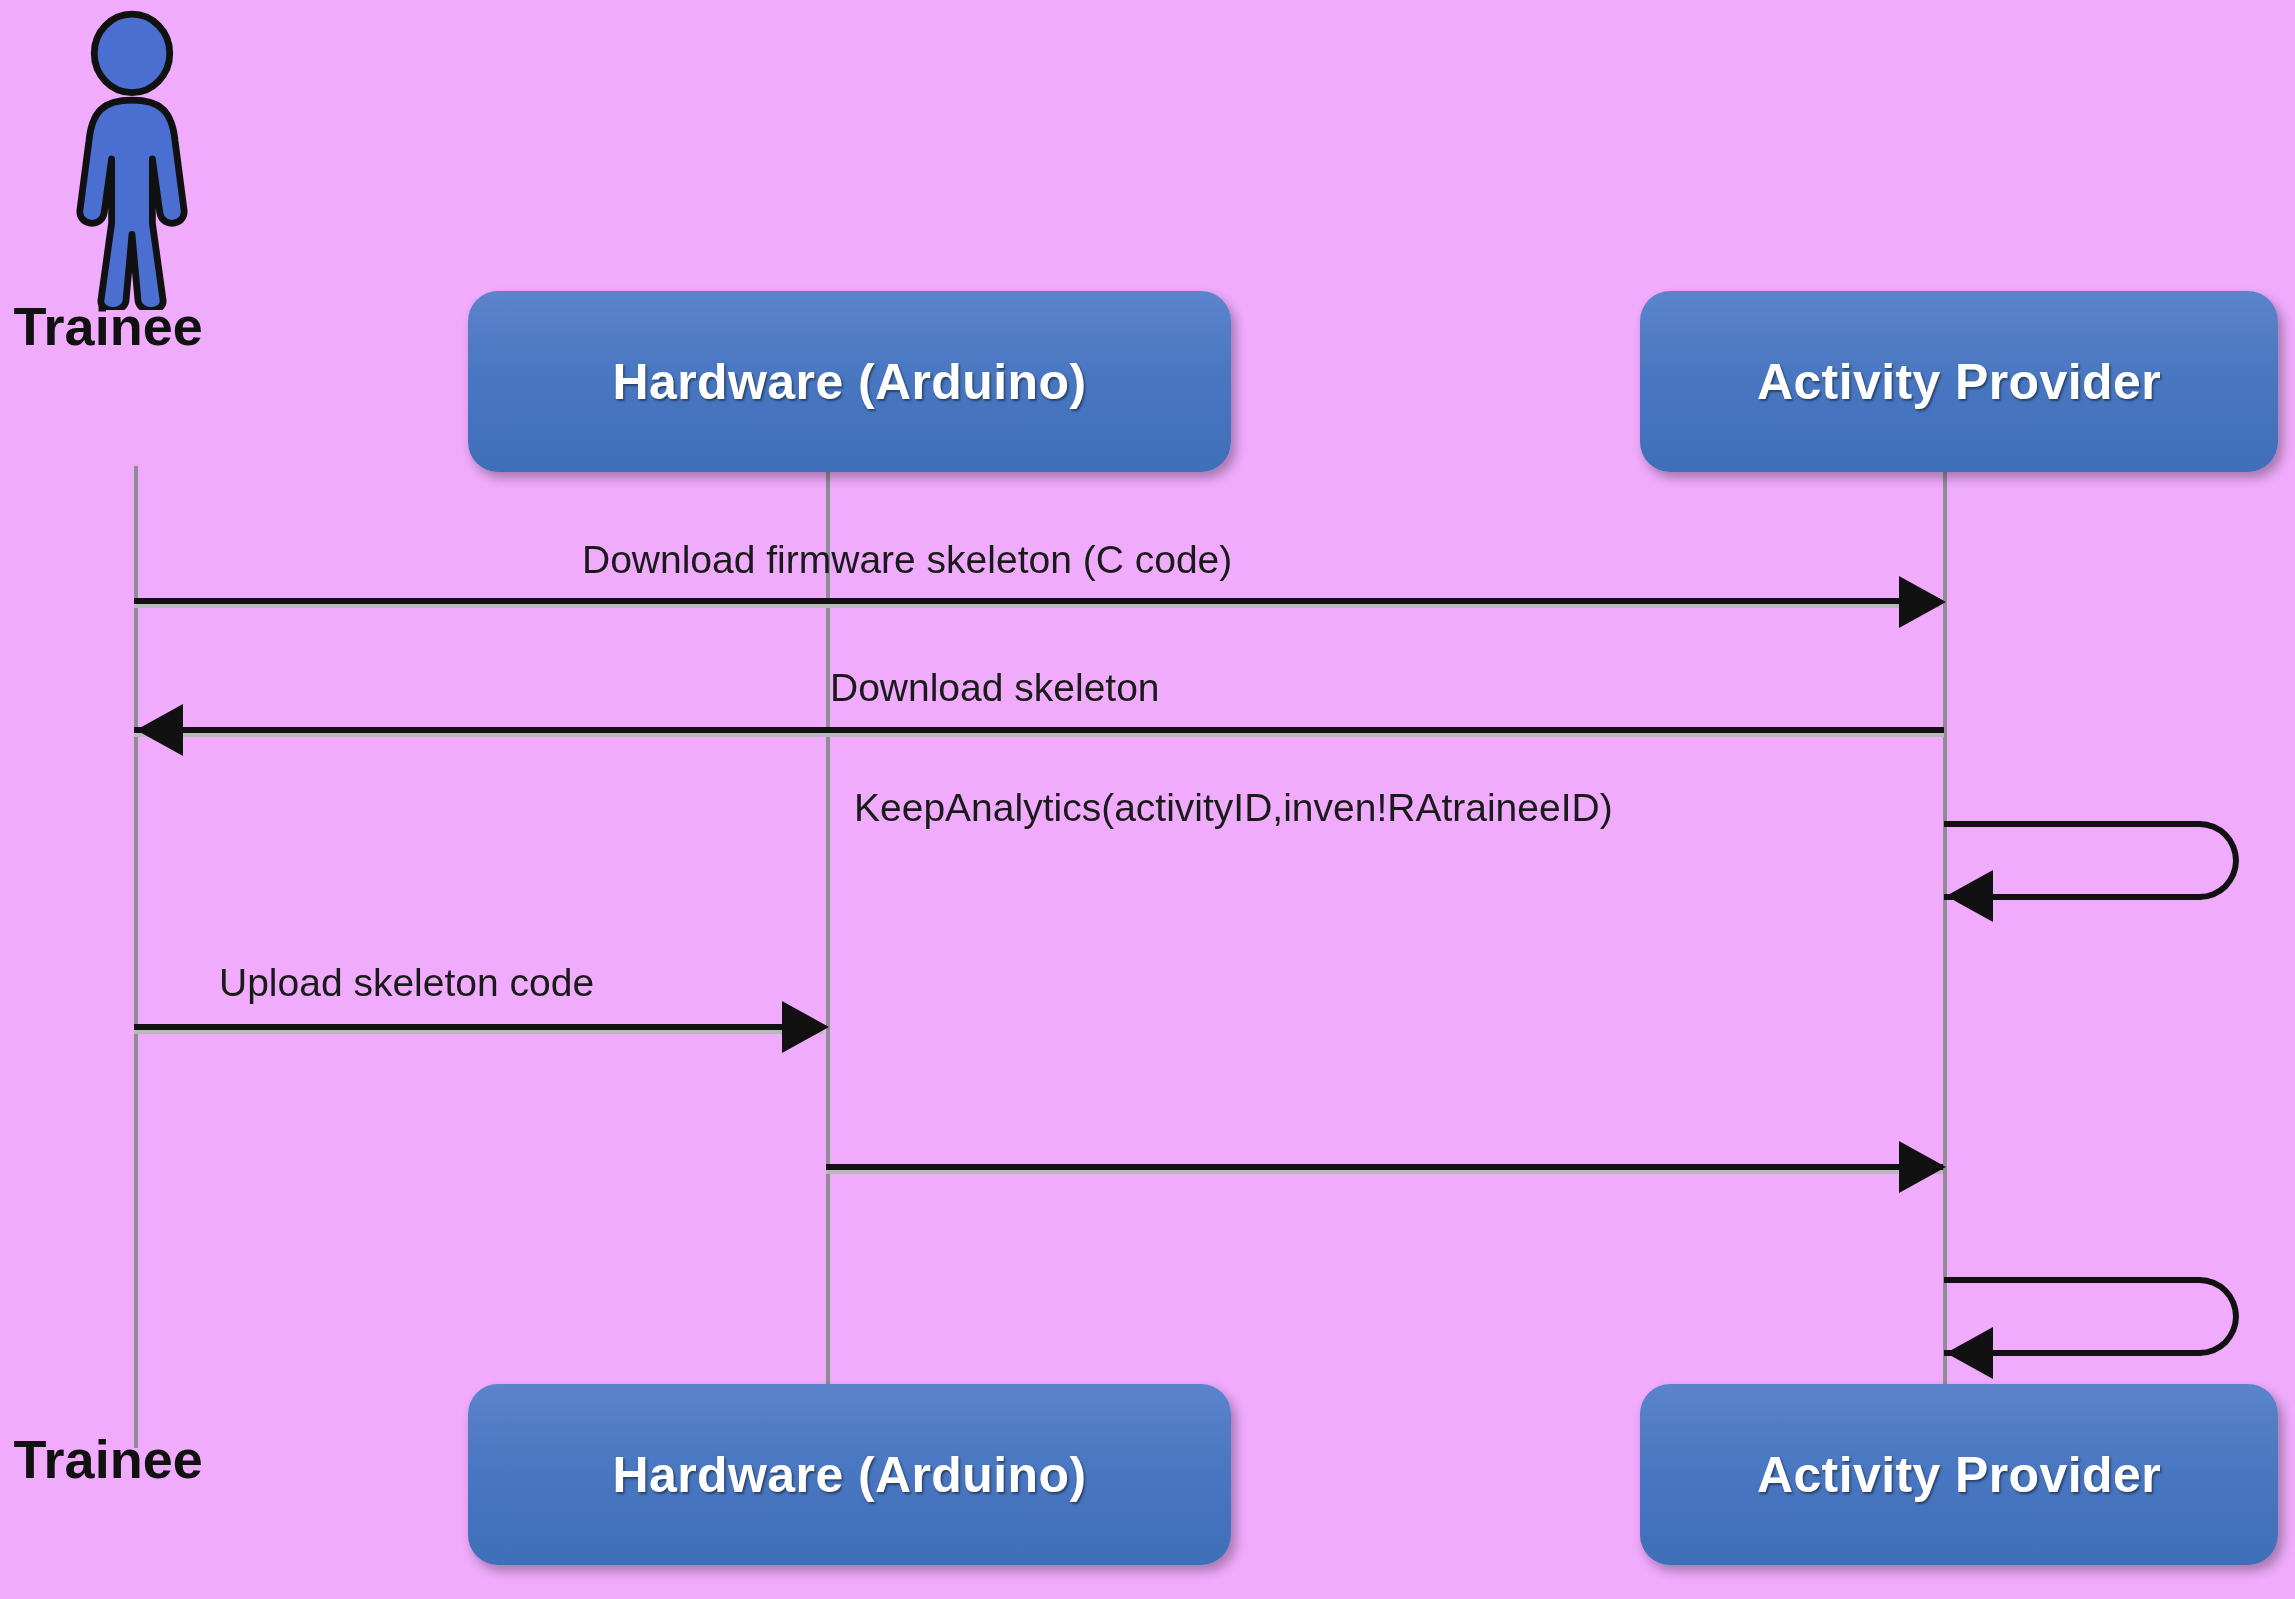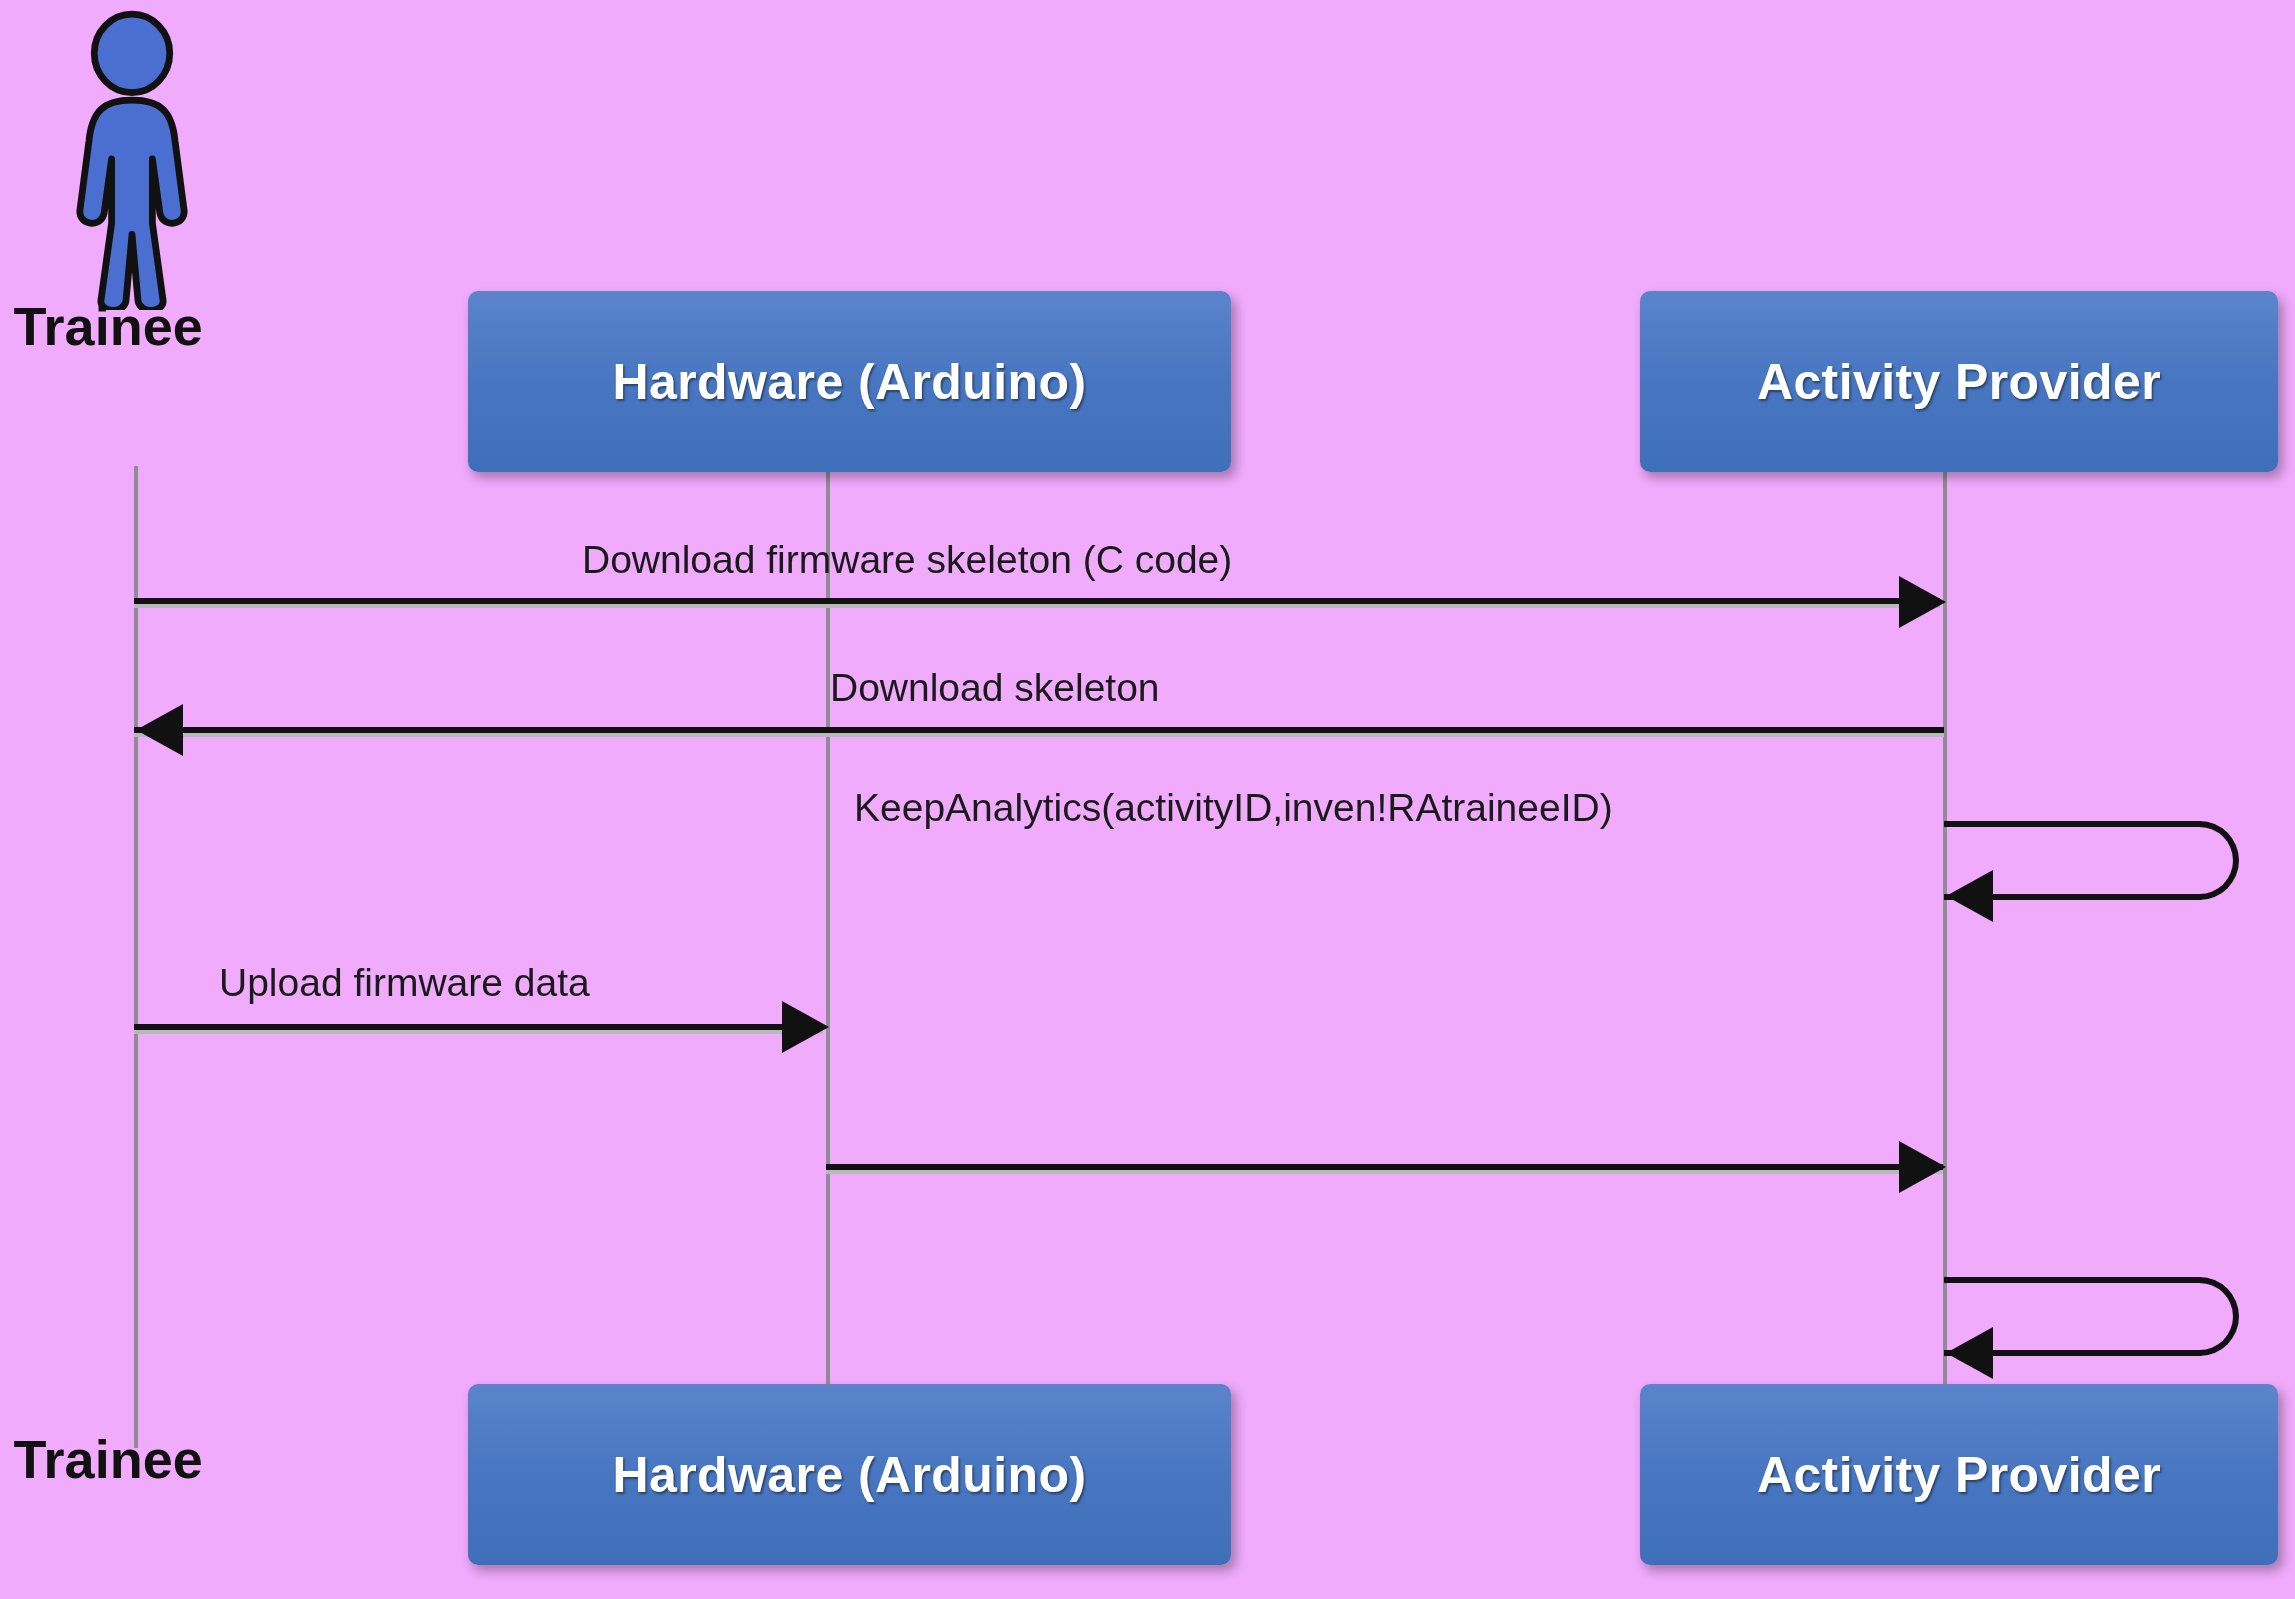--- a/index.html
+++ b/index.html
@@ -3,21 +3,21 @@
 <meta charset="utf-8">
 <style>
   html,body{margin:0;padding:0;background:#ffffff;}
   body{font-family:"Liberation Sans", sans-serif;}
   #canvas{position:relative;width:2295px;height:1600px;background:#f0abfc;overflow:hidden;}
 
   
   .lbox{
     position:absolute;
     background:linear-gradient(180deg,#5b84cc 0%,#4876c0 50%,#406fba 100%);
-    border-radius:10px;
+    border-radius:30px;
     box-shadow:4.5px 6px 10.6px rgba(0,0,0,.30);
     display:flex;align-items:center;justify-content:center;
     z-index:6;
   }
   .lbox span{
     color:#ffffff;
     font-size:50px;
     font-weight:700;
     letter-spacing:0.4px;
     text-shadow:1.5px 1.5px 2.3px rgba(0,0,0,.45);
@@ -127,21 +127,21 @@
     <div class="top" style="left:0;top:0;width:257px;"></div>
     <div class="rightcurve" style="width:76px;height:79px;"></div>
     <div class="bot" style="left:0;top:73px;width:257px;"></div>
   </div>
   <div class="arrowhead arrow-left" style="left:1946px;top:870px;"></div>
   <div class="msg-label" style="left:854px;top:786px;">KeepAnalytics(activityID,inven!RAtraineeID)</div>
 
   <div class="msg-shadow" style="left:134px;top:1030px;width:689px;"></div>
   <div class="msg" style="left:134px;top:1024px;width:689px;"></div>
   <div class="arrowhead arrow-right" style="left:782px;top:1001px;"></div>
-  <div class="msg-label" style="left:219px;top:961px;">Upload firmware data</div>
+  <div class="msg-label" style="left:219px;top:961px;">Upload skeleton code</div>
 
   <div class="msg-shadow" style="left:826px;top:1170px;width:1117px;"></div>
   <div class="msg" style="left:826px;top:1164px;width:1117px;"></div>
   <div class="arrowhead arrow-right" style="left:1899px;top:1141px;"></div>
 
   <div class="selfloop" style="left:1944px;top:1277px;width:295px;height:79px;">
     <div class="top" style="left:0;top:0;width:257px;"></div>
     <div class="rightcurve" style="width:76px;height:79px;"></div>
     <div class="bot" style="left:0;top:73px;width:257px;"></div>
   </div>

